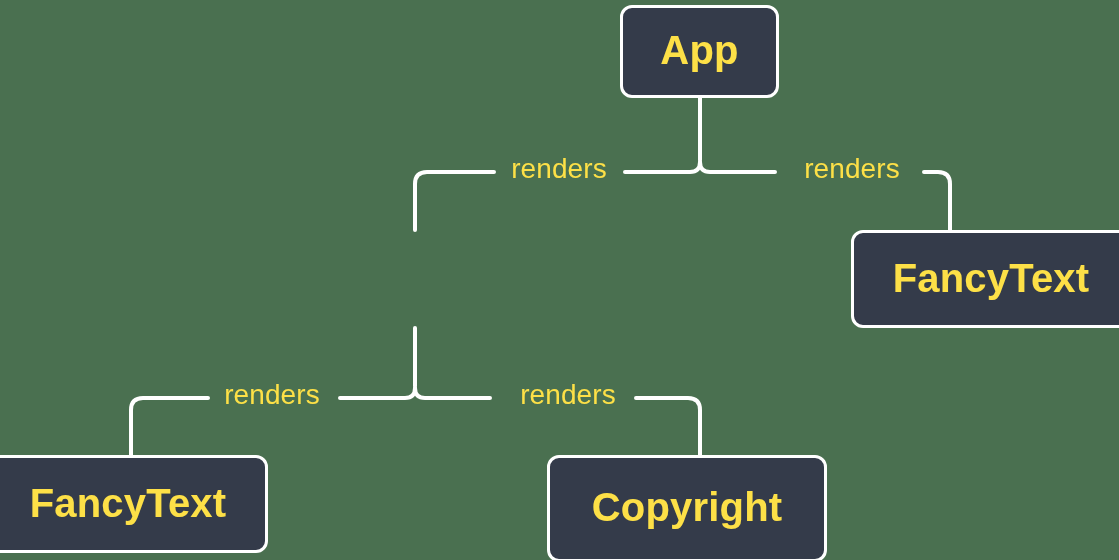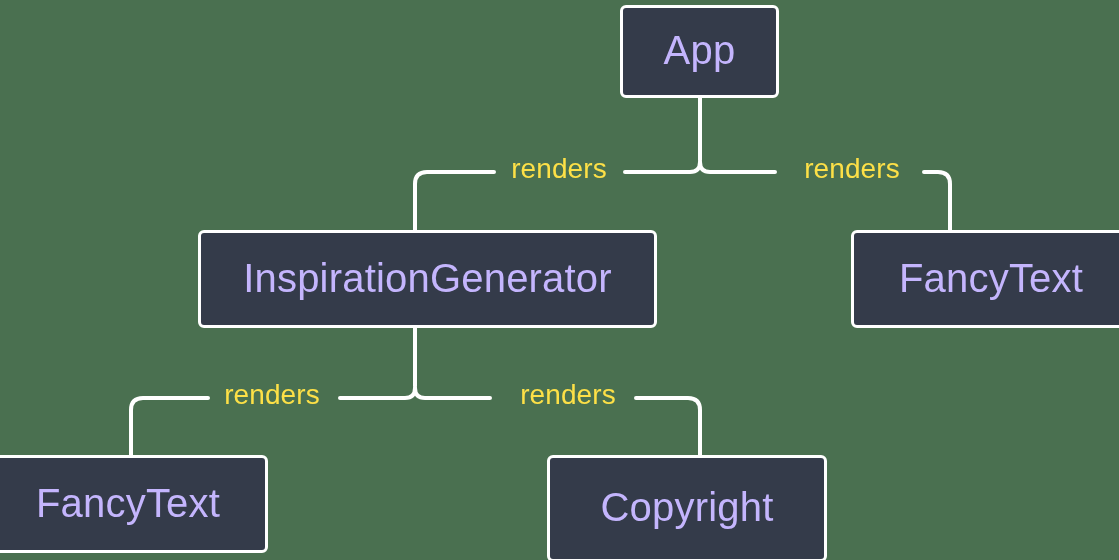--- a/index.html
+++ b/index.html
@@ -26,27 +26,27 @@
     top: 0;
     width: 1119px;
     height: 560px;
     pointer-events: none;
   }
   .node {
     position: absolute;
     box-sizing: border-box;
     background: #343b4a;
     border: 3px solid #ffffff;
-    border-radius: 6px;
-    color: #c4b5fd;
+    border-radius: 12px;
+    color: #fde047;
     display: flex;
     align-items: center;
     justify-content: center;
     font-size: 40px;
-    font-weight: 400;
+    font-weight: 700;
     letter-spacing: 0.2px;
     white-space: nowrap;
     z-index: 2;
   }
   .node-label {
     display: block;
     line-height: 1;
     padding-bottom: 3px;
   }
   .edge-label {
@@ -83,23 +83,20 @@
 
     <path d="M 208 398 L 143 398 Q 131 398 131 410 L 131 455"></path>
 
     <path d="M 636 398 L 688 398 Q 700 398 700 410 L 700 455"></path>
   </svg>
 
   <div class="node" style="left:620px; top:5px; width:159px; height:93px;">
     <span class="node-label">App</span>
   </div>
 
-  <div class="node" style="left:198px; top:230px; width:459px; height:98px;">
-    <span class="node-label">InspirationGenerator</span>
-  </div>
 
   <div class="node" style="left:851px; top:230px; width:280px; height:98px;">
     <span class="node-label">FancyText</span>
   </div>
 
   <div class="node" style="left:-12px; top:455px; width:280px; height:98px;">
     <span class="node-label">FancyText</span>
   </div>
 
   <div class="node" style="left:547px; top:455px; width:280px; height:107px;">

